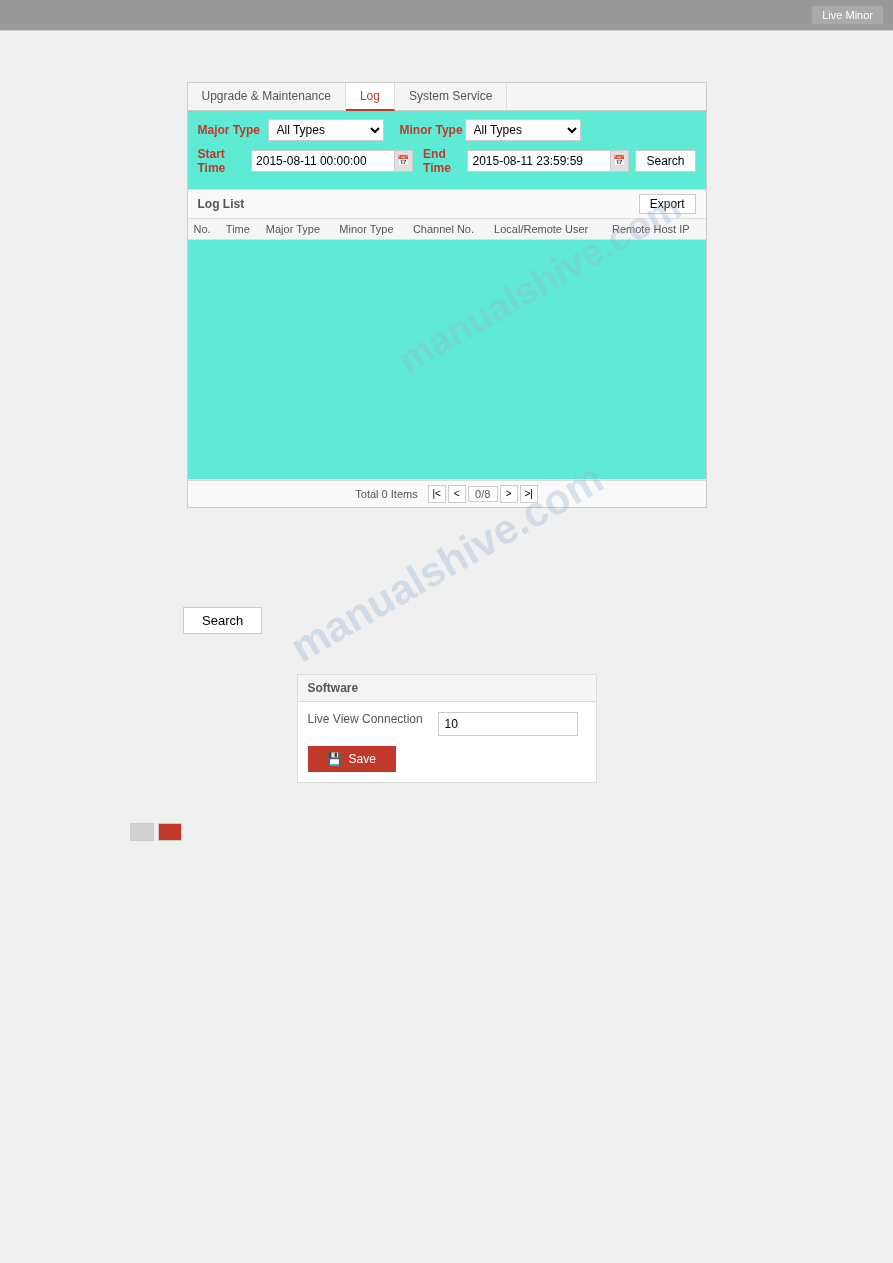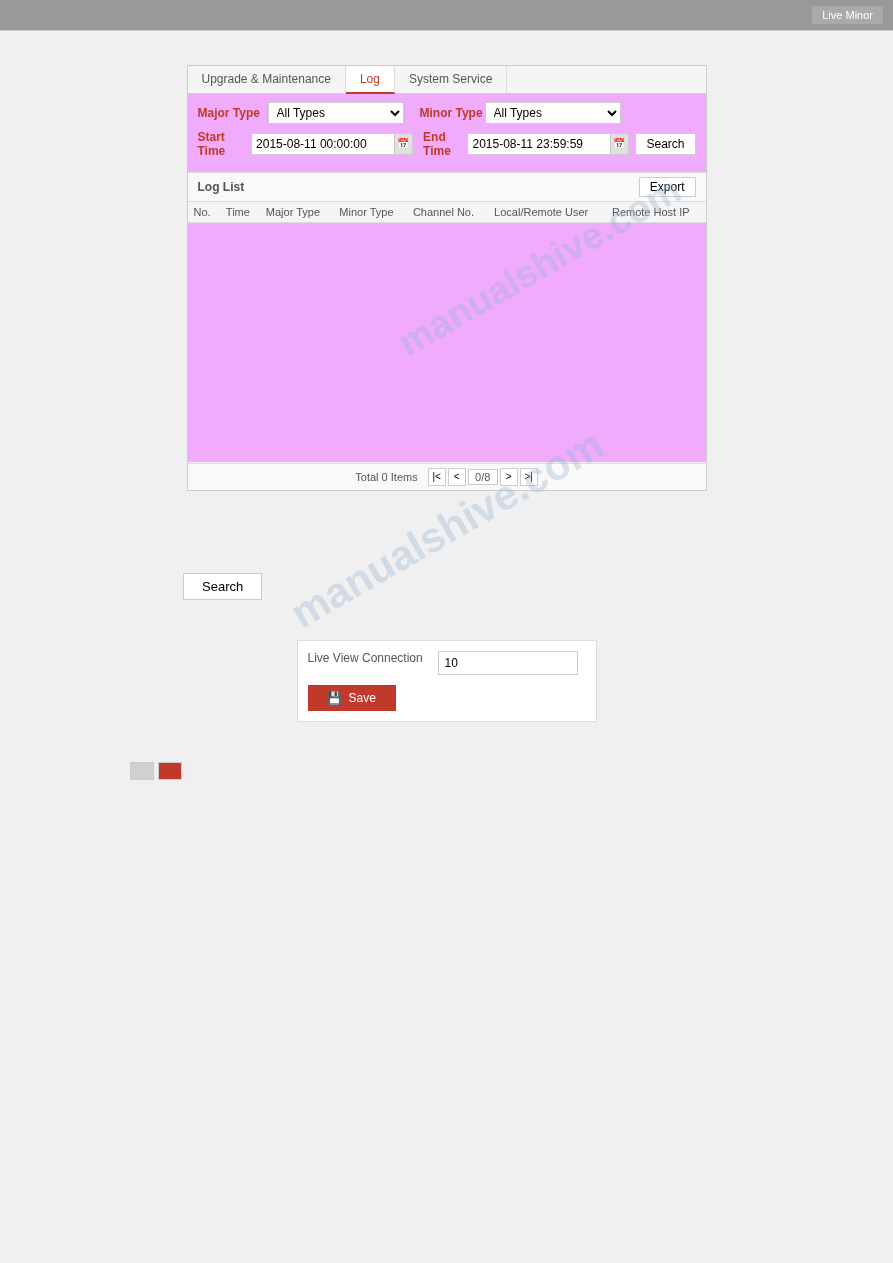--- a/index.html
+++ b/index.html
@@ -38,23 +38,23 @@
       margin: 0;
     }
 
     
     .page-content {
       padding: 20px 0;
     }
 
     
     .log-panel {
-      background: #f0abfc;
-      border: 1px solid #ccc;
-      margin: 14px auto;
+      background: #5eead4;
+      border: 1px solid #ccc;
+      margin: 31px auto;
       width: 520px;
       padding: 0;
     }
 
     
     .tab-bar {
       display: flex;
       background: #f5f5f5;
       border-bottom: 1px solid #ccc;
       padding: 0;
@@ -90,21 +90,21 @@
     }
     .form-control {
       display: flex;
       align-items: center;
     }
     .select-box {
       border: 1px solid #ccc;
       background: #fff;
       padding: 2px 4px;
       font-size: 12px;
-      width: 136px;
+      width: 116px;
       height: 22px;
       cursor: pointer;
     }
     .date-input {
       border: 1px solid #ccc;
       background: #fff;
       padding: 2px 4px;
       font-size: 12px;
       width: 144px;
       height: 22px;
@@ -410,20 +410,21 @@
 
   <div class="section-2">
     <div class="watermark" style="position: relative; top: 0; left: 0; margin: 10px auto; text-align: center; transform: rotate(-30deg); display: block; width: 500px; font-size: 42px;">manualshive.com</div>
     <div class="standalone-search">
       <button class="standalone-search-btn">Search</button>
     </div>
   </div>
 
   <div class="section-3">
     <div class="software-panel">
+      <div class="software-panel-title">Software</div>
       <div class="software-panel-body">
         <div class="software-row">
           <span class="software-label">Live View Connection</span>
           <input type="text" class="software-input" value="10" style="">
         </div>
         <button class="save-btn">
           <span>💾</span>
           <span>Save</span>
         </button>
       </div>

